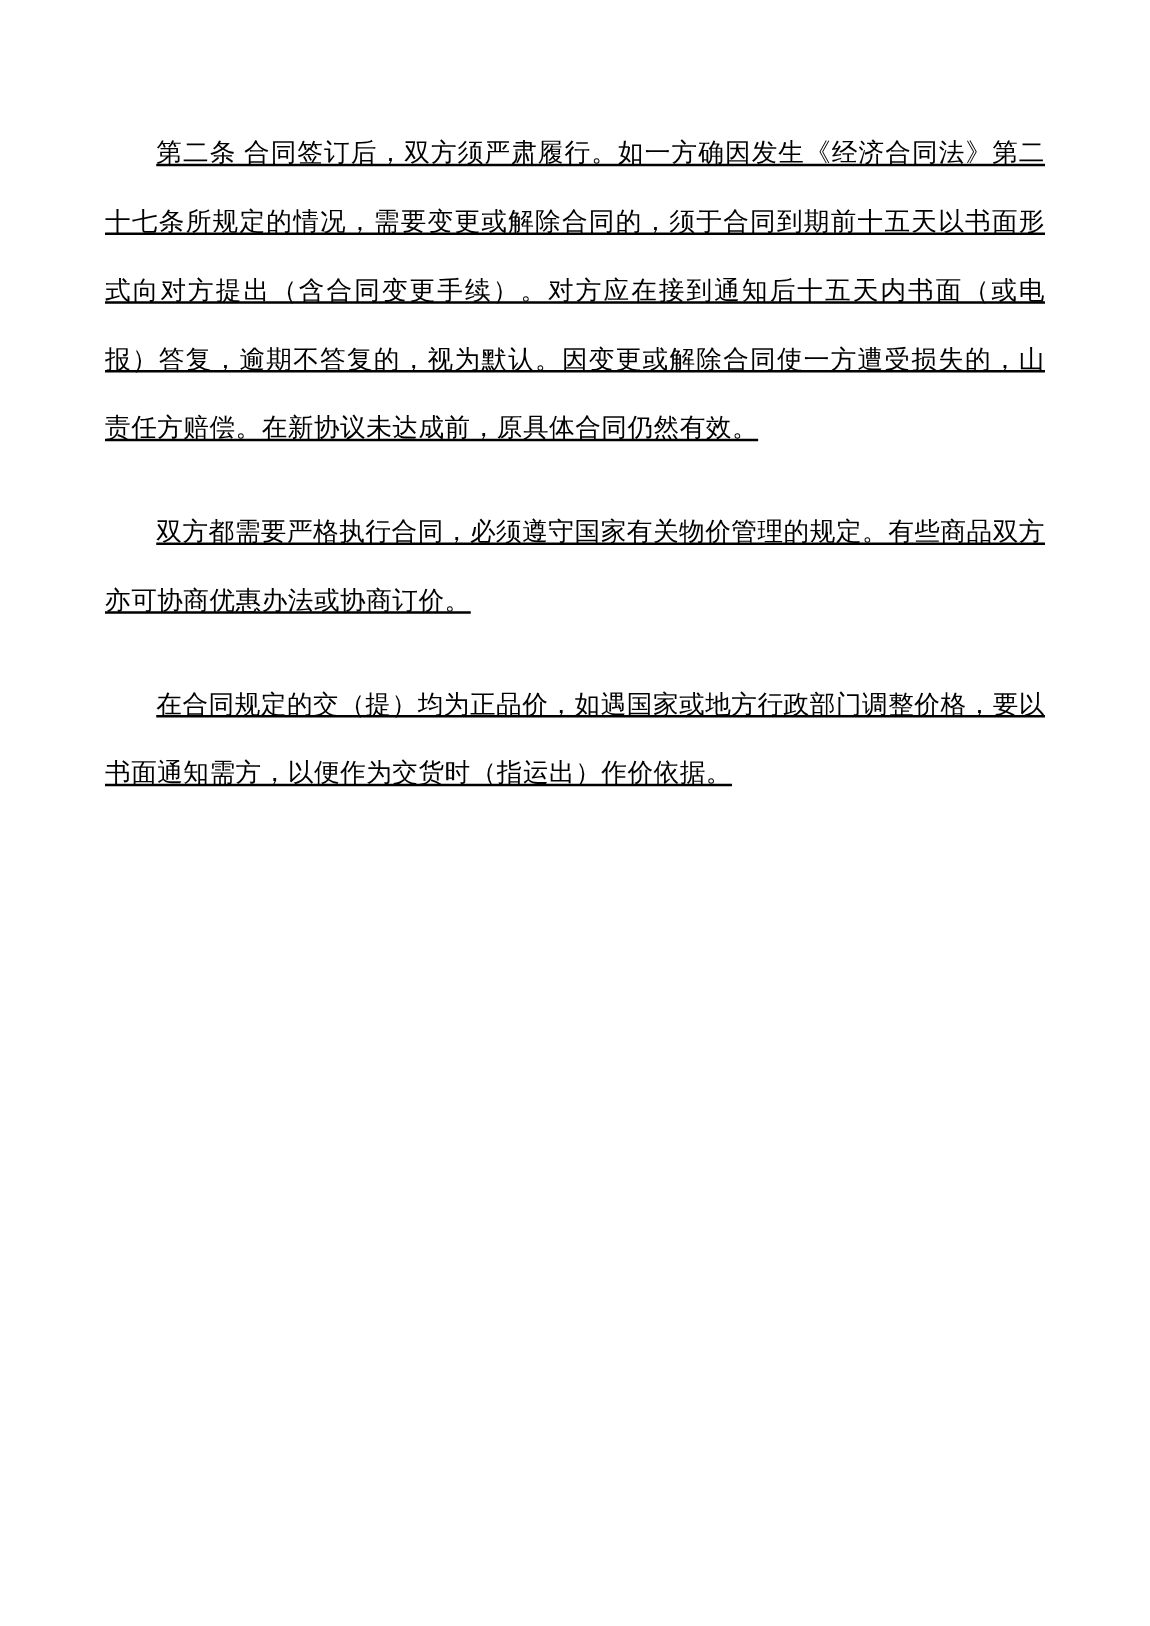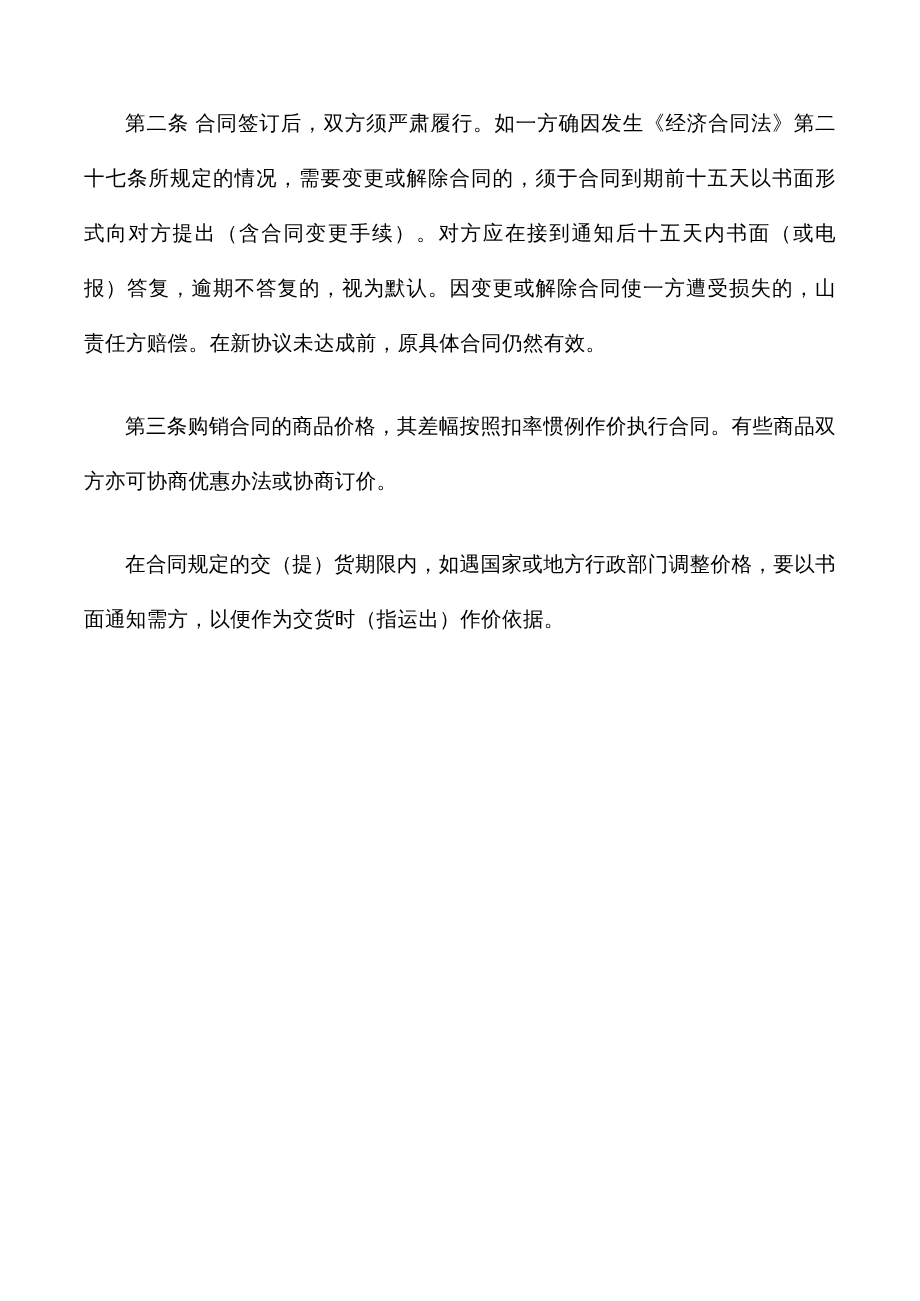--- a/index.html
+++ b/index.html
@@ -13,20 +13,21 @@
     font-family: "Liberation Serif", "DejaVu Serif", serif;
     color: #000000;
     overflow: hidden;
   }
   .page {
     width: 920px;
     height: 1301px;
     box-sizing: border-box;
     padding: 96px 84px 60px 84px;
     background: #ffffff;
+    text-decoration: underline;
   }
   .doc-body {
     font-size: 20.5px;
     line-height: 55px;
     text-align: justify;
     text-justify: inter-ideograph;
     letter-spacing: 0.4px;
   }
   .para {
     margin: 0 0 28px 0;
@@ -35,16 +36,16 @@
   .para:last-child {
     margin-bottom: 0;
   }
 </style>
 </head>
 <body>
 
 <div class="page">
   <div class="doc-body">
     <p class="para">第二条 合同签订后，双方须严肃履行。如一方确因发生《经济合同法》第二十七条所规定的情况，需要变更或解除合同的，须于合同到期前十五天以书面形式向对方提出（含合同变更手续）。对方应在接到通知后十五天内书面（或电报）答复，逾期不答复的，视为默认。因变更或解除合同使一方遭受损失的，山责任方赔偿。在新协议未达成前，原具体合同仍然有效。</p>
-    <p class="para">第三条购销合同的商品价格，其差幅按照扣率惯例作价执行合同。有些商品双方亦可协商优惠办法或协商订价。</p>
-    <p class="para">在合同规定的交（提）货期限内，如遇国家或地方行政部门调整价格，要以书面通知需方，以便作为交货时（指运出）作价依据。</p>
+    <p class="para">双方都需要严格执行合同，必须遵守国家有关物价管理的规定。有些商品双方亦可协商优惠办法或协商订价。</p>
+    <p class="para">在合同规定的交（提）均为正品价，如遇国家或地方行政部门调整价格，要以书面通知需方，以便作为交货时（指运出）作价依据。</p>
   </div>
 </div>
 
 </body></html>

